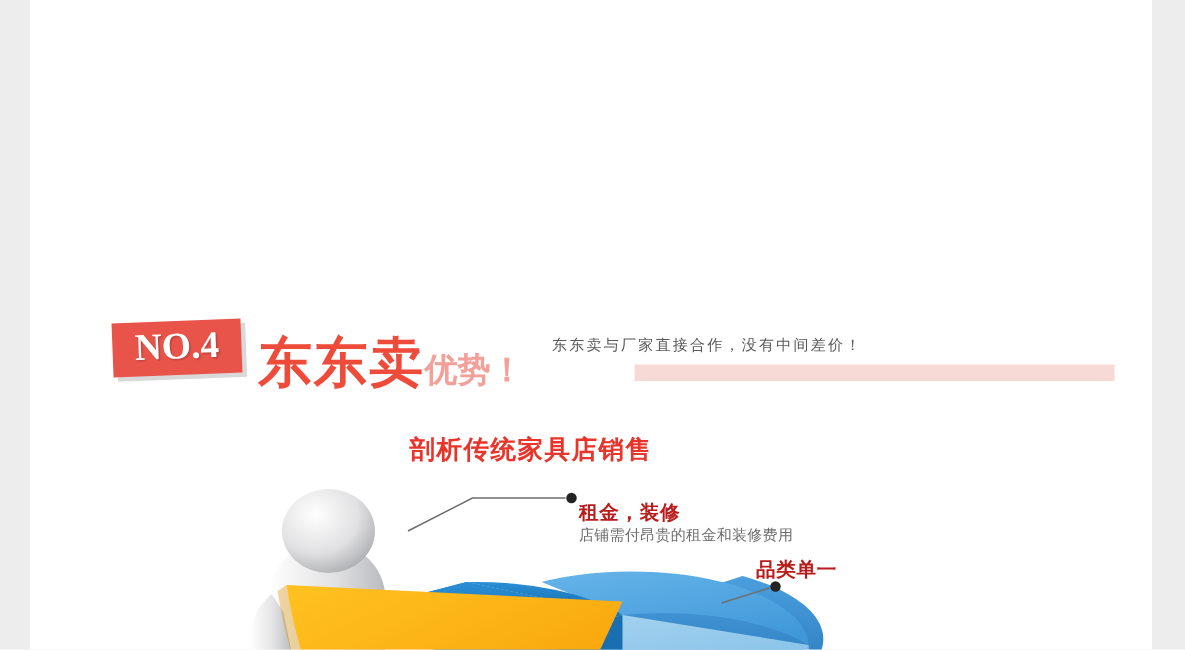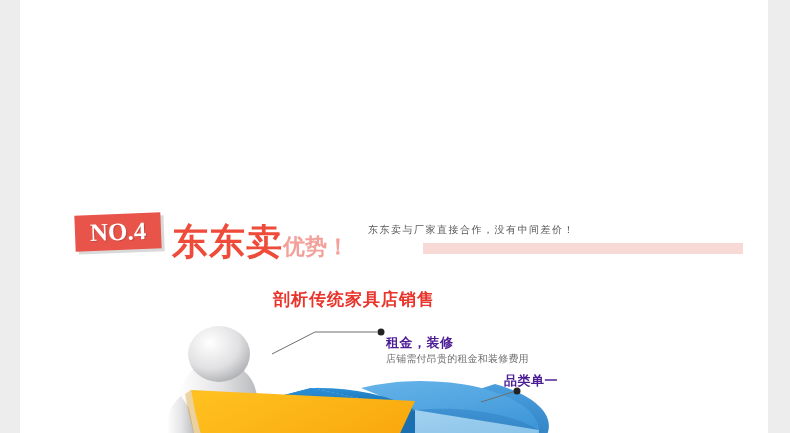--- a/index.html
+++ b/index.html
@@ -50,24 +50,24 @@
   }
 
   
   .chart-art{position:absolute;left:95px;top:238px;width:460px;height:200px;}
   .chart-art svg{display:block;}
 
   
   .callout{position:absolute;}
   .callout .hd{
     font-family:"DejaVu Sans",sans-serif;font-weight:bold;font-size:13px;
-    color:#4c1d95;letter-spacing:.5px;white-space:nowrap;line-height:16px;
+    color:#b91c1c;letter-spacing:.5px;white-space:nowrap;line-height:16px;
   }
   .callout .sub{
-    font-family:Liberation Sans, sans-serif;font-size:10px;color:#6d6d6d;
+    font-family:Liberation Mono, monospace;font-size:10px;color:#6d6d6d;
     letter-spacing:.2px;white-space:nowrap;line-height:14px;margin-top:1px;
   }
   #callout-rent{left:366px;top:247px;}
   #callout-single{left:484px;top:285px;}
 </style>
 </head>
 <body>
 
 <div class="page">
 

